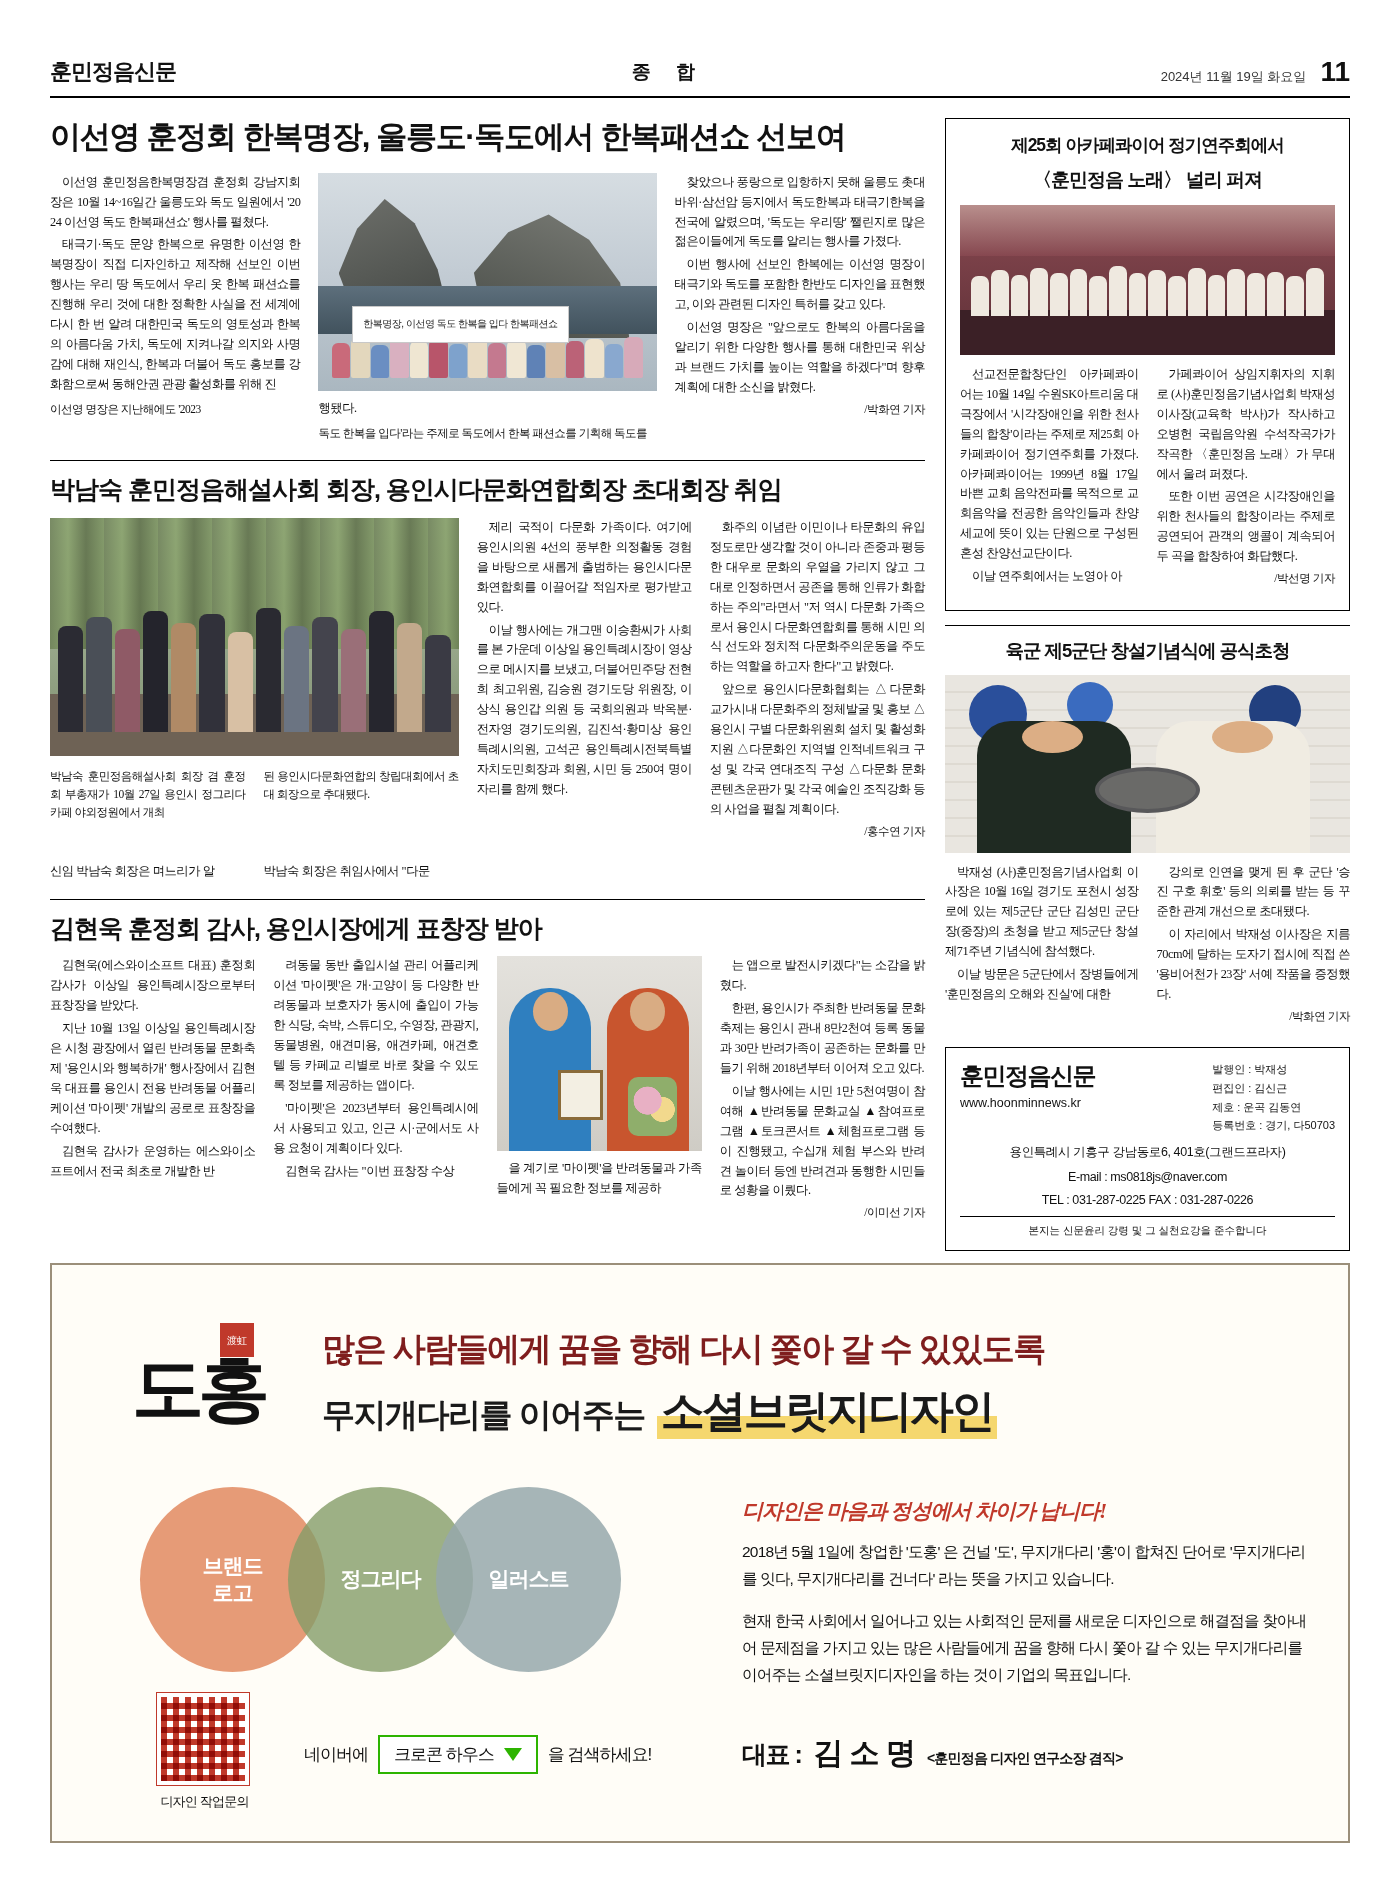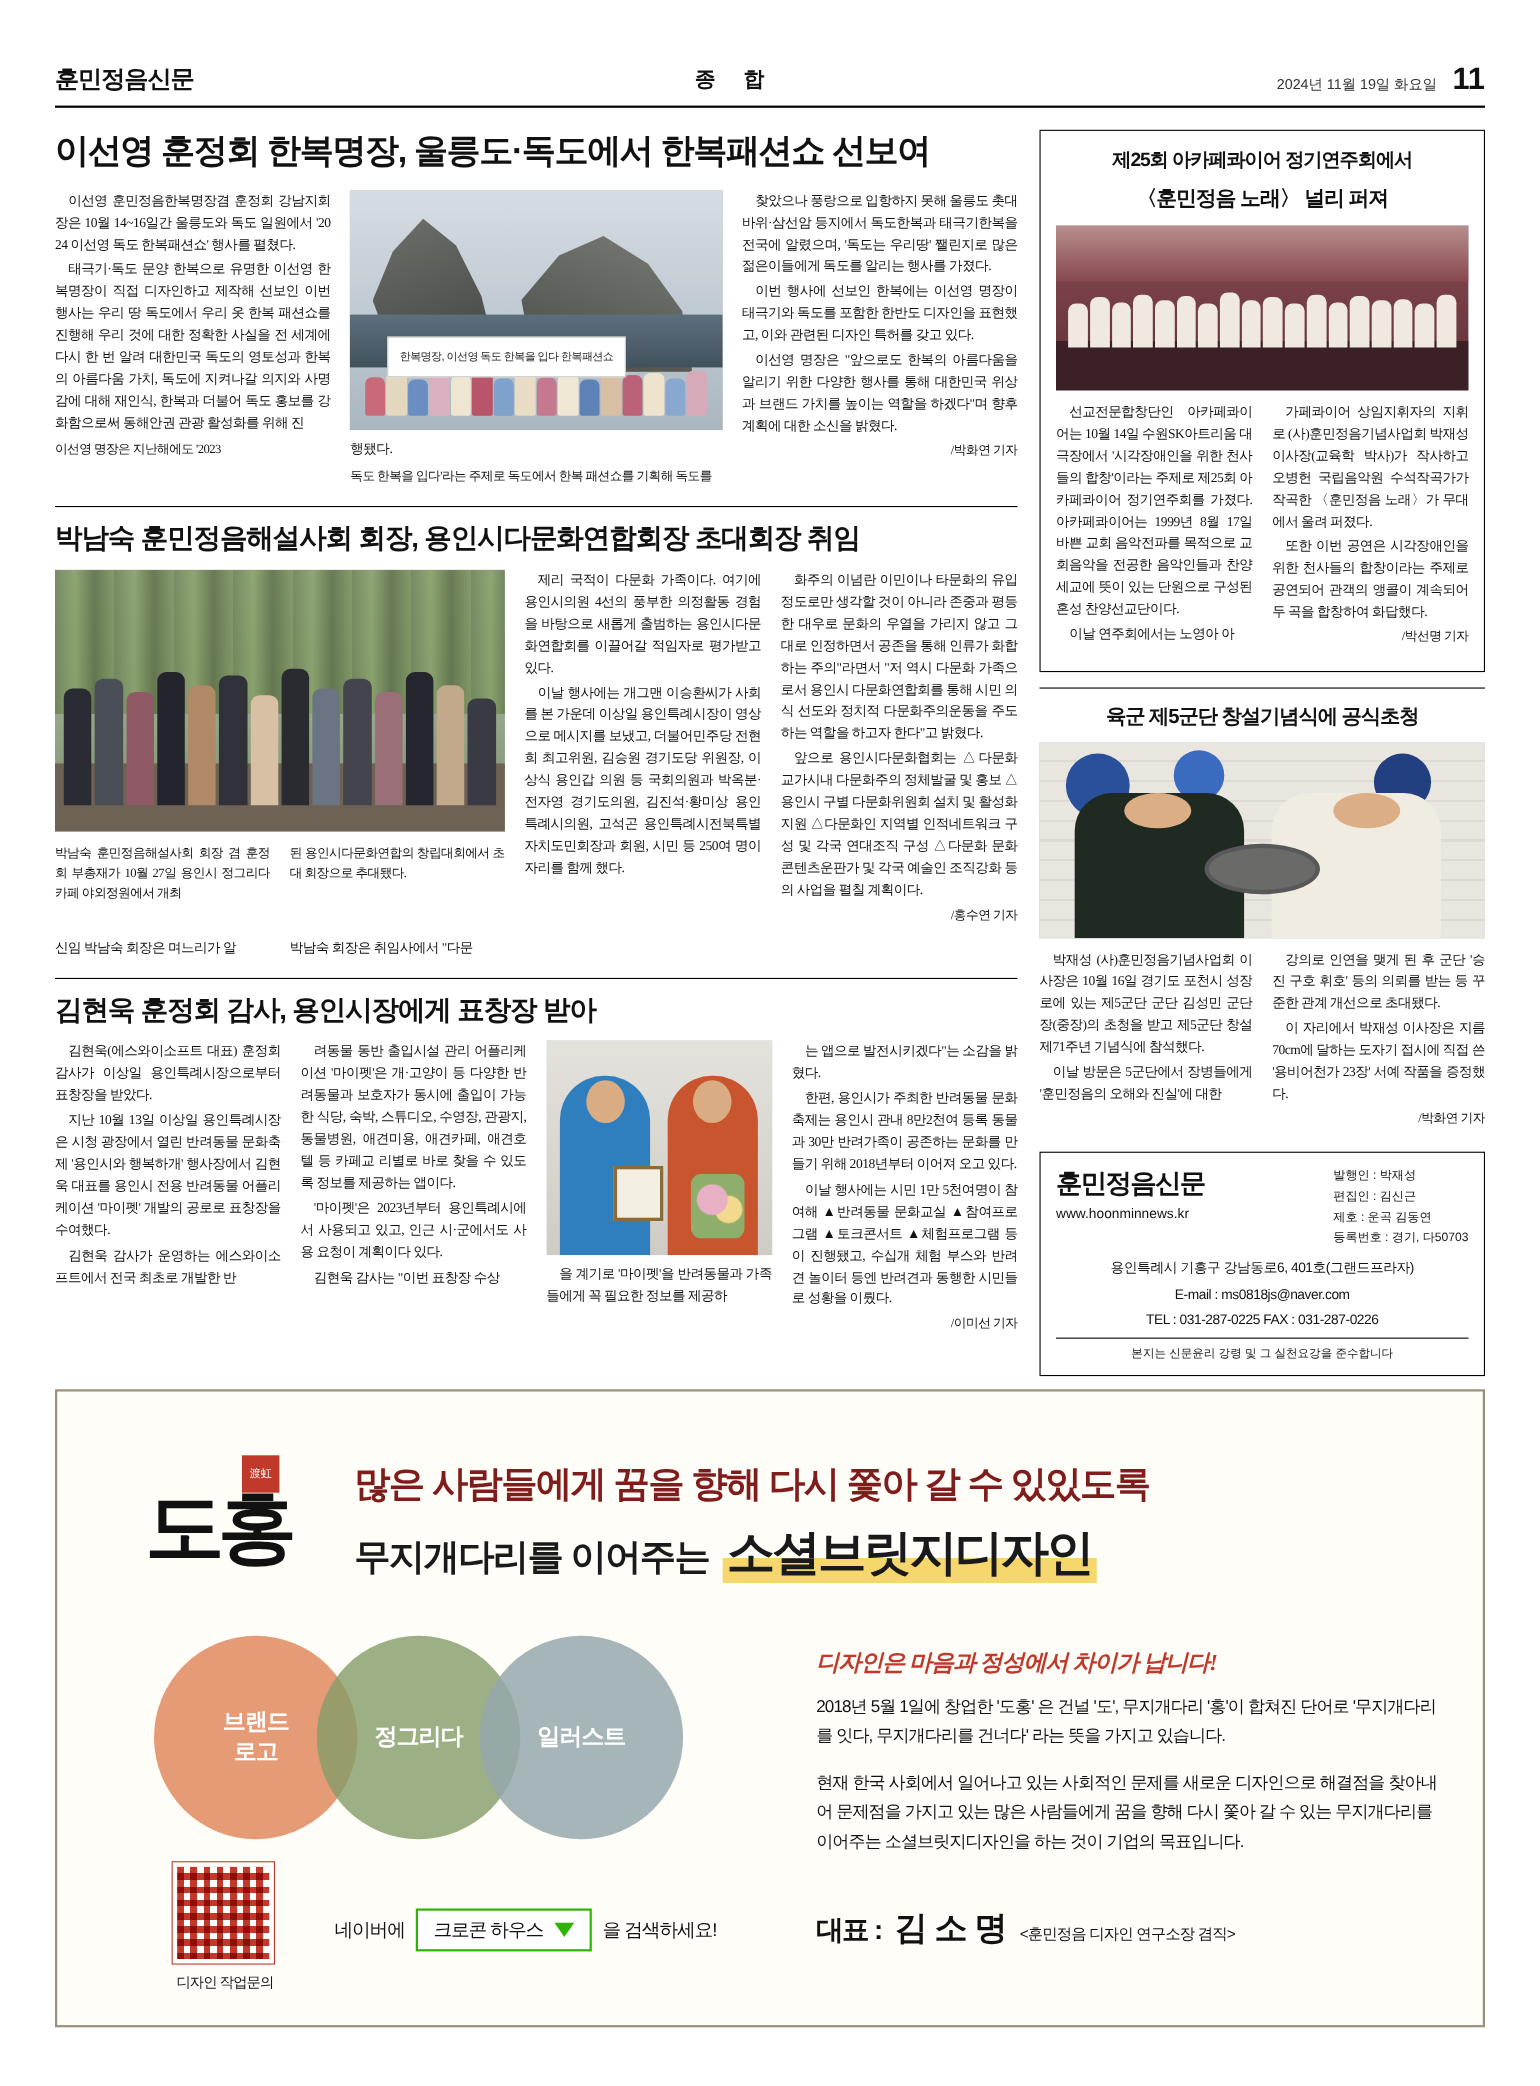--- a/index.html
+++ b/index.html
@@ -170,21 +170,21 @@
   .naver-box { border:2px solid #2db400; background:#fff; padding:6px 14px; display:flex; align-items:center; gap:10px;
      font-family:"Liberation Sans", sans-serif; font-size:17px; letter-spacing:-1px; }
   .naver-tri { width:0; height:0; border-left:9px solid transparent; border-right:9px solid transparent; border-top:13px solid #2db400; }
 
   .ad-right { position:absolute; left:690px; top:232px; width:570px; }
   .ad-script { font-family:"Liberation Serif", serif; font-style:italic; font-weight:bold; font-size:21px; color:#c0392b; letter-spacing:-1px; margin-bottom:14px;}
   .ad-p { font-family:"Liberation Sans", sans-serif; font-size:15.5px; line-height:1.72; letter-spacing:-0.8px; margin:0 0 16px 0; }
   .ad-ceo { position:absolute; left:690px; top:468px; display:flex; align-items:baseline; gap:12px; }
   .ad-ceo-l { font-family:Liberation Sans, sans-serif; font-weight:bold; font-size:25px; letter-spacing:-1.5px; }
   .ad-ceo-n { font-family:"Liberation Sans", sans-serif; font-weight:bold; font-size:30px; letter-spacing:-1px; }
-  .ad-ceo-s { font-family:"Liberation Sans", sans-serif; font-size:14px; letter-spacing:-0.8px; }
+  .ad-ceo-s { font-family:"Liberation Sans", sans-serif; font-size:14px; letter-spacing:-0.8px;font-weight:bold; }
 </style>
 </head>
 <body>
 
 <div class="page">
 
   <div class="masthead">
     <div class="mast-left">훈민정음신문</div>
     <div class="mast-center">종 합</div>
     <div class="mast-right">
@@ -281,21 +281,21 @@
         <div class="col">
           <p class="body">제리 국적이 다문화 가족이다. 여기에 용인시의원 4선의 풍부한 의정활동 경험을 바탕으로 새롭게 출범하는 용인시다문화연합회를 이끌어갈 적임자로 평가받고 있다.</p>
           <p class="body">이날 행사에는 개그맨 이승환씨가 사회를 본 가운데 이상일 용인특례시장이 영상으로 메시지를 보냈고, 더불어민주당 전현희 최고위원, 김승원 경기도당 위원장, 이상식 용인갑 의원 등 국회의원과 박옥분·전자영 경기도의원, 김진석·황미상 용인특례시의원, 고석곤 용인특례시전북특별자치도민회장과 회원, 시민 등 250여 명이 자리를 함께 했다.</p>
         </div>
         <div class="col">
           <p class="body">화주의 이념란 이민이나 타문화의 유입 정도로만 생각할 것이 아니라 존중과 평등한 대우로 문화의 우열을 가리지 않고 그대로 인정하면서 공존을 통해 인류가 화합하는 주의"라면서 "저 역시 다문화 가족으로서 용인시 다문화연합회를 통해 시민 의식 선도와 정치적 다문화주의운동을 주도하는 역할을 하고자 한다"고 밝혔다.</p>
           <p class="body">앞으로 용인시다문화협회는 △다문화교가시내 다문화주의 정체발굴 및 홍보 △용인시 구별 다문화위원회 설치 및 활성화 지원 △다문화인 지역별 인적네트워크 구성 및 각국 연대조직 구성 △다문화 문화콘텐츠운판가 및 각국 예술인 조직강화 등의 사업을 펼칠 계획이다.</p>
           <p class="byline">/홍수연 기자</p>
         </div>
       </div>
-      <div class="cols2" style="margin-top:2px">
+      <div class="cols2" style="margin-top:12px">
         <div class="col" style="flex:1.9; display:flex; gap:18px">
           <p class="body noind" style="flex:1">신임 박남숙 회장은 며느리가 알</p>
           <p class="body noind" style="flex:1">박남숙 회장은 취임사에서 "다문</p>
         </div>
         <div class="col"></div>
         <div class="col"></div>
       </div>
     </div>
 
     <div class="rule"></div>

